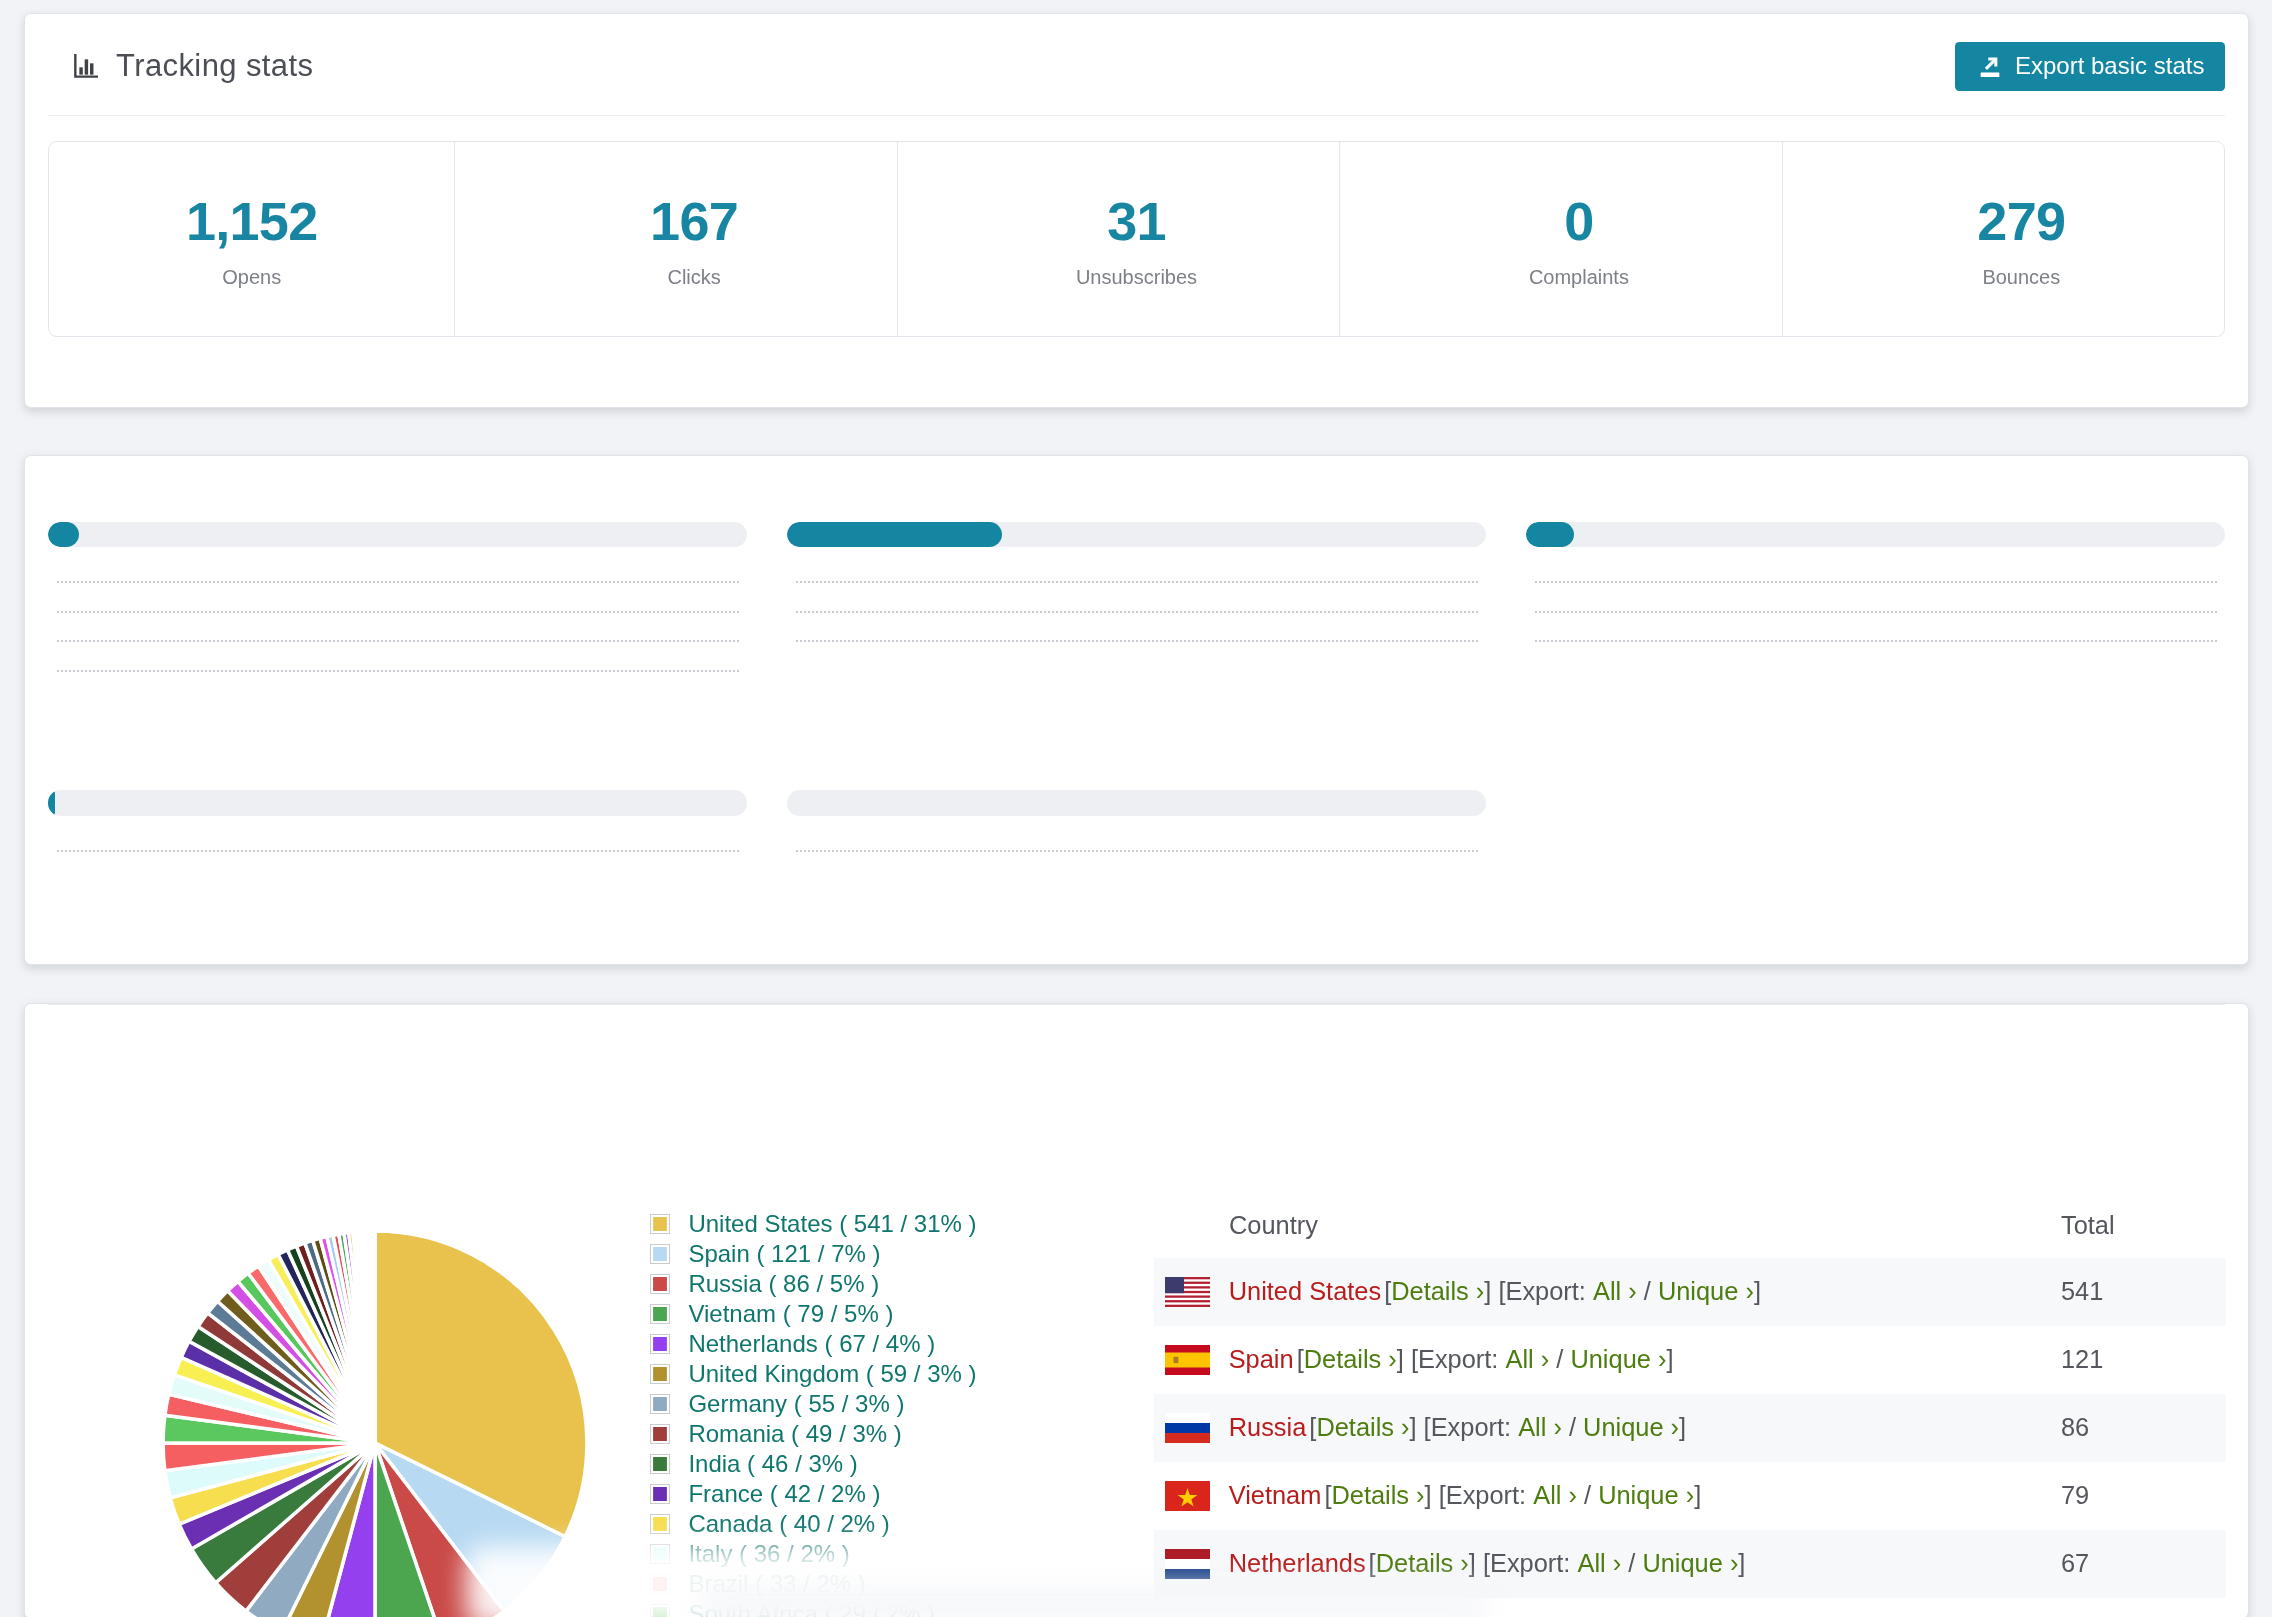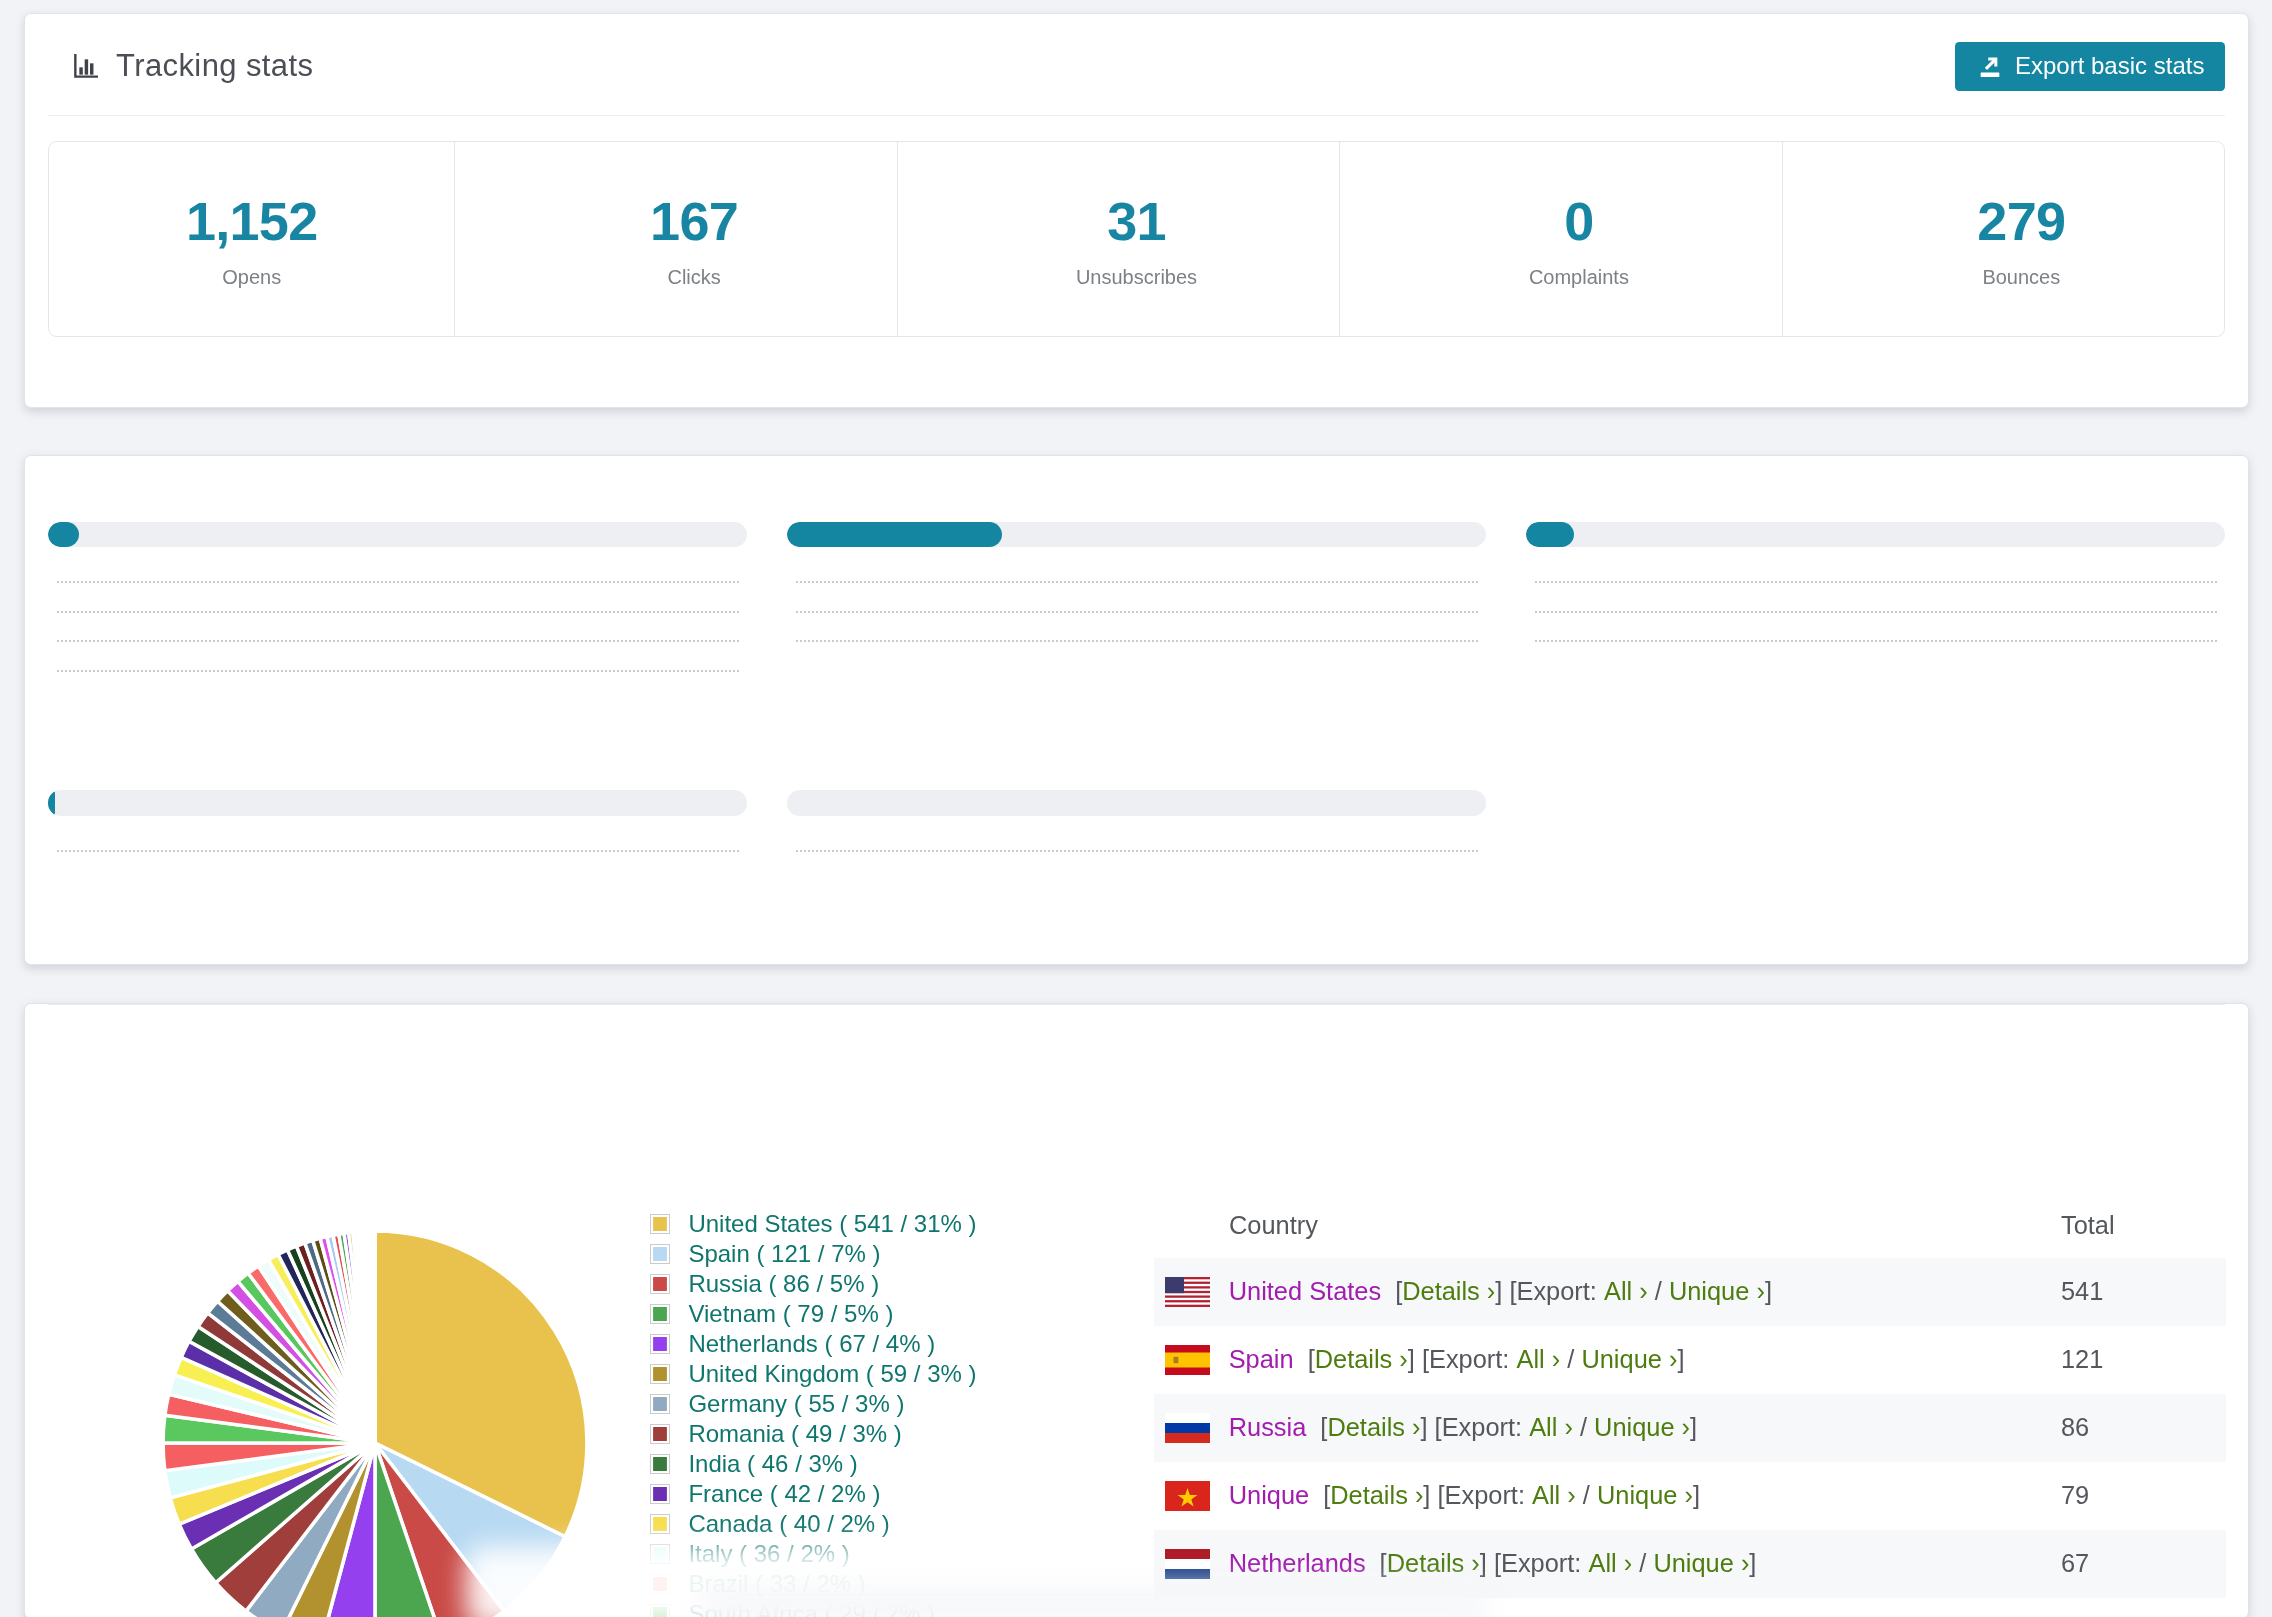--- a/index.html
+++ b/index.html
@@ -63,21 +63,21 @@
   .t-header { display:flex; align-items:center; height:65px;
     font-size:25.4px; color:#54575d; }
   .t-row { display:flex; align-items:center; height:68px; font-size:25.4px; }
   .t-row.striped { background:#f7f8fa; }
   .cell-country { display:flex; align-items:center; padding-left:11.3px;
     width:907px; flex:0 0 907px; white-space:nowrap; }
   .t-header .cell-country { padding-left:75px; }
   .cell-total { flex:1; }
   .flag { width:45px; height:30px; margin-right:18.4px; position:relative;
     flex:0 0 auto; display:block; }
-  .country-name { color:#a21caf; margin-right:14px; }
+  .country-name { color:#b91c1c; margin-right:3px; }
   .brk { color:#54575d; }
   a.tlink { color:#4d7c0f; text-decoration:none; cursor:pointer; }
 
   
   .blur-patch { position:absolute; background:rgba(255,255,255,.92);
     border-radius:17px; filter:blur(12.7px); z-index:6; }
   #blur1 { left:466px; top:1546px; width:607px; height:83px; }
   #blur2 { left:699px; top:1585px; width:790px; height:42px;
     background:rgba(246,247,249,.85); }
 </style>
@@ -418,21 +418,21 @@
       <span class="brk">&nbsp;/&nbsp;</span><a class="tlink">Unique ›</a><span class="brk">]</span>
     </div>
     <div class="cell-total">86</div>
         </div>
         <div class="t-row">
     <div class="cell-country">
       <span class="flag"><svg width="45" height="30" viewBox="0 0 64 43" preserveAspectRatio="none">
                 <rect width="64" height="43" fill="#da251d"></rect>
                 <path d="M32 10 l3.3 10.2 10.7 0 -8.6 6.3 3.3 10.2 -8.7 -6.3 -8.7 6.3 3.3 -10.2 -8.6 -6.3 10.7 0 z" fill="#ffcd00"></path>
               </svg></span>
-      <span class="country-name">Unique</span>
+      <span class="country-name">Vietnam</span>
       <span class="brk">[</span><a class="tlink">Details ›</a><span class="brk">]&nbsp;</span>
       <span class="brk">[Export:</span>&nbsp;<a class="tlink">All ›</a>
       <span class="brk">&nbsp;/&nbsp;</span><a class="tlink">Unique ›</a><span class="brk">]</span>
     </div>
     <div class="cell-total">79</div>
         </div>
         <div class="t-row striped">
     <div class="cell-country">
       <span class="flag"><svg width="45" height="30" viewBox="0 0 64 43" preserveAspectRatio="none">
                 <rect width="64" height="14.33" fill="#ae1c28"></rect>

